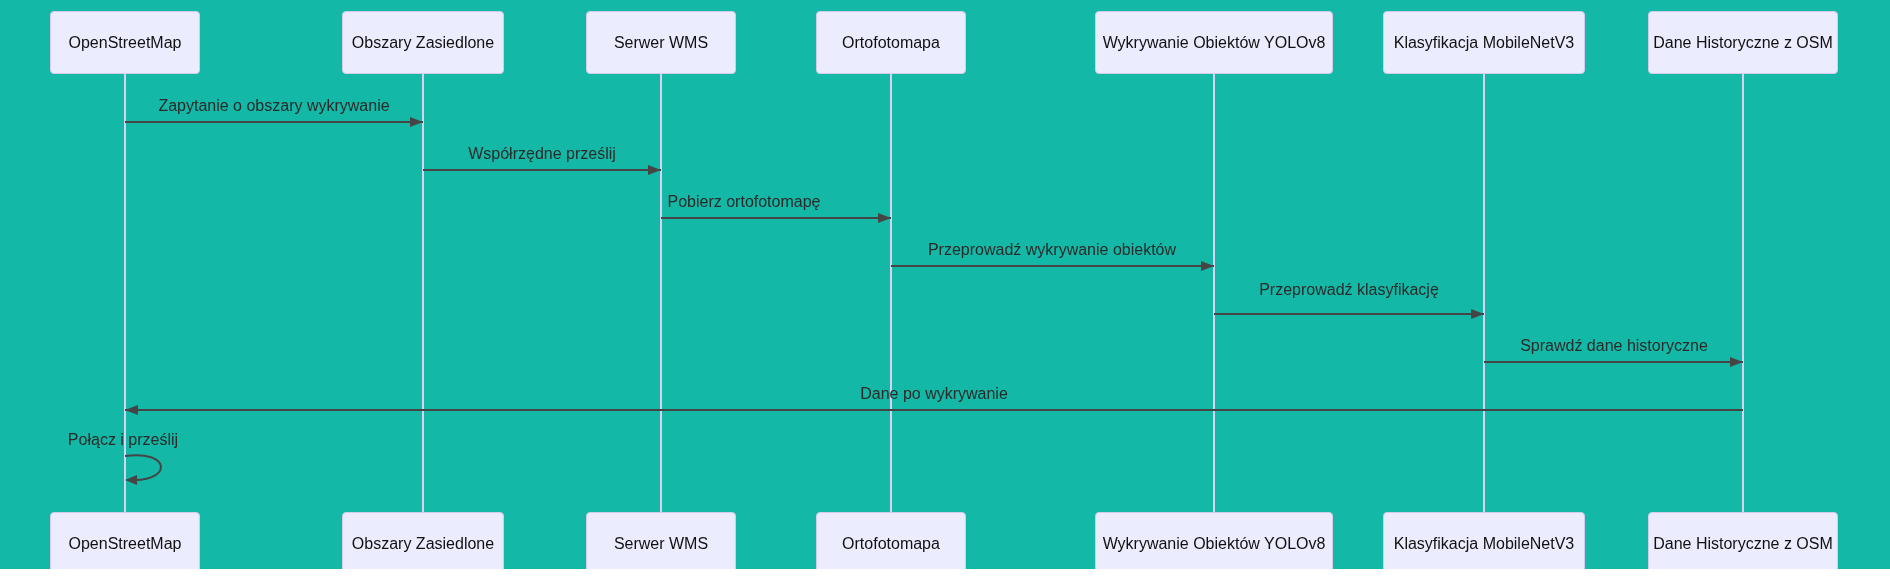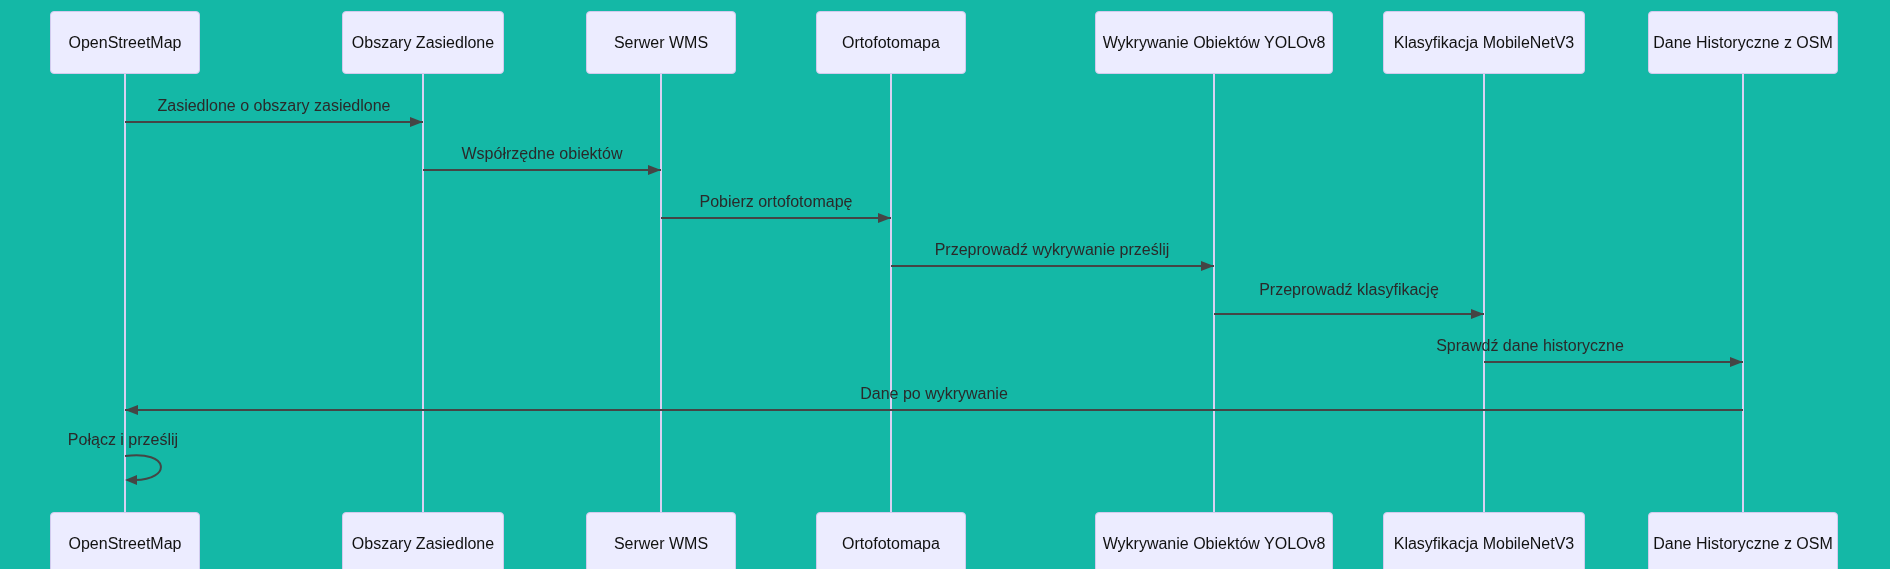--- a/index.html
+++ b/index.html
@@ -113,41 +113,41 @@
   <div class="actor bottom" style="left:1095px;width:238px">
       <span>Wykrywanie Obiektów YOLOv8</span>
     </div>
   <div class="actor bottom" style="left:1383px;width:202px">
       <span>Klasyfikacja MobileNetV3</span>
     </div>
   <div class="actor bottom" style="left:1648px;width:190px">
       <span>Dane Historyczne z OSM</span>
     </div>
 
-  <div class="msg-label" style="left:274px;top:96px">Zasiedlone o obszary zasiedlone</div>
+  <div class="msg-label" style="left:274px;top:96px">Zapytanie o obszary wykrywanie</div>
   <div class="msg-line" style="left:125px;top:121px;width:298px"></div>
   <div class="head-right" style="left:410px;top:117px"></div>
 
-  <div class="msg-label" style="left:542px;top:144px">Współrzędne obiektów</div>
+  <div class="msg-label" style="left:542px;top:144px">Współrzędne prześlij</div>
   <div class="msg-line" style="left:423px;top:169px;width:238px"></div>
   <div class="head-right" style="left:648px;top:165px"></div>
 
-  <div class="msg-label" style="left:776px;top:192px">Pobierz ortofotomapę</div>
+  <div class="msg-label" style="left:744px;top:192px">Pobierz ortofotomapę</div>
   <div class="msg-line" style="left:661px;top:217px;width:230px"></div>
   <div class="head-right" style="left:878px;top:213px"></div>
 
-  <div class="msg-label" style="left:1052px;top:240px">Przeprowadź wykrywanie prześlij</div>
+  <div class="msg-label" style="left:1052px;top:240px">Przeprowadź wykrywanie obiektów</div>
   <div class="msg-line" style="left:891px;top:265px;width:323px"></div>
   <div class="head-right" style="left:1201px;top:261px"></div>
 
   <div class="msg-label" style="left:1349px;top:280px">Przeprowadź klasyfikację</div>
   <div class="msg-line" style="left:1214px;top:313px;width:270px"></div>
   <div class="head-right" style="left:1471px;top:309px"></div>
 
-  <div class="msg-label" style="left:1530px;top:336px">Sprawdź dane historyczne</div>
+  <div class="msg-label" style="left:1614px;top:336px">Sprawdź dane historyczne</div>
   <div class="msg-line" style="left:1484px;top:361px;width:259px"></div>
   <div class="head-right" style="left:1730px;top:357px"></div>
 
   <div class="msg-label" style="left:934px;top:384px">Dane po wykrywanie</div>
   <div class="msg-line" style="left:125px;top:409px;width:1618px"></div>
   <div class="head-left" style="left:125px;top:405px"></div>
 
   <div class="msg-label" style="left:123px;top:430px">Połącz i prześlij</div>
   <svg class="self-loop" width="60" height="40" viewBox="0 0 60 40">
     <path d="M 0 8 C 46 2, 46 32, 10 32" fill="none" stroke="#454545" stroke-width="2"></path>

